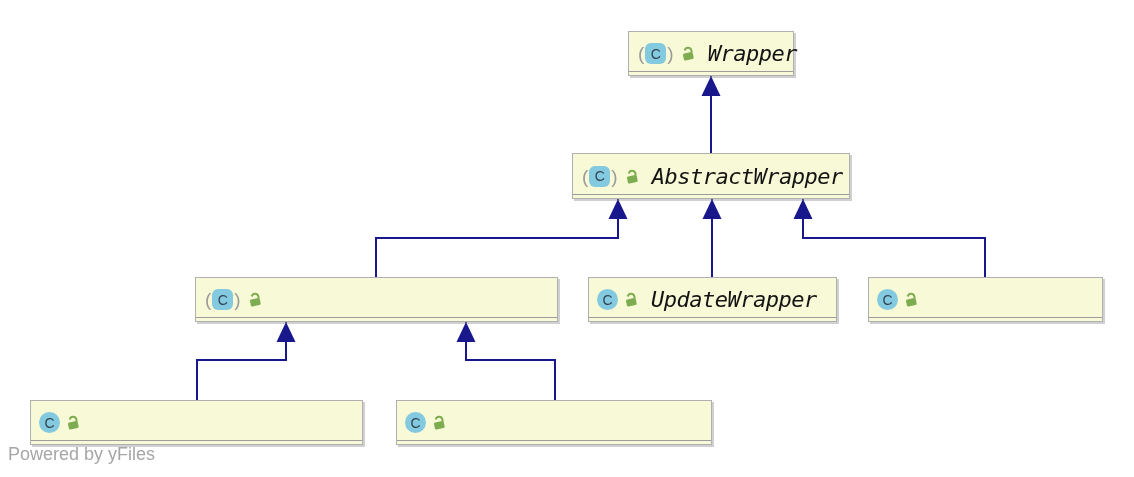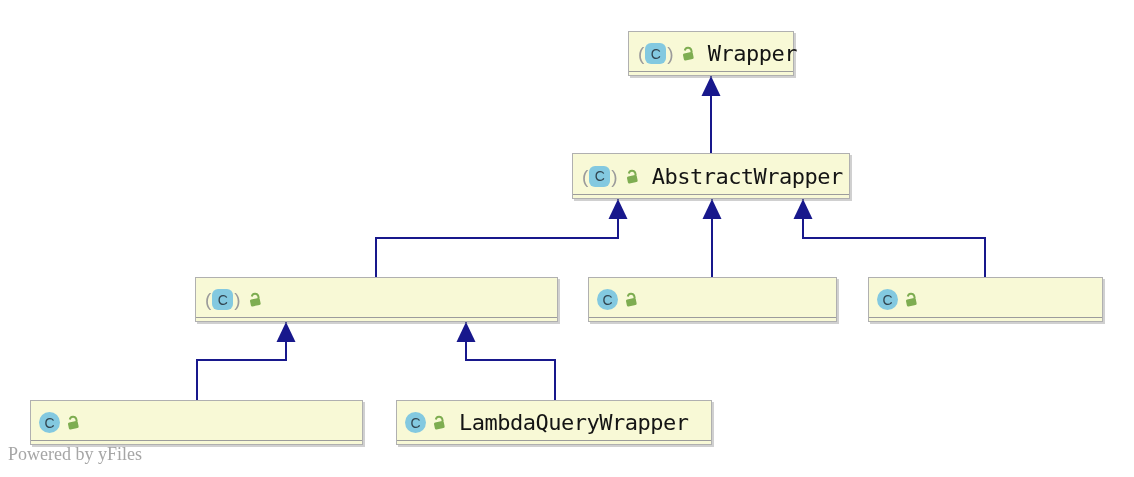--- a/index.html
+++ b/index.html
@@ -27,25 +27,25 @@
   }
   .bub{
     width:21px;height:21px;border-radius:50%;
     background:#83c9e0;color:#31444f;
     display:inline-flex;align-items:center;justify-content:center;
     font-family:"Liberation Sans",sans-serif;font-size:14px;font-weight:400;line-height:1;
   }
   .abs .bub{border-radius:6px}
   .lock{flex:none;width:17px;height:17px;margin:0 11px 0 2px;transform:rotate(-12deg)}
   .lbl{
-    font-size:22px;color:#141414;letter-spacing:-.5px;white-space:nowrap;
+    font-size:22px;color:#141414;letter-spacing:-.5px;white-space:nowrap;font-style:italic;
   }
   #footer{
     position:absolute;left:8px;top:444px;
-    font-family:Liberation Serif, serif;font-size:18px;color:#a6a6a6;
+    font-family:Liberation Sans, sans-serif;font-size:18px;color:#a6a6a6;
     z-index:0;
   }
   #nodes .node{z-index:2}
 </style>
 </head>
 <body>
 
 <div id="stage">
   <svg id="edges" width="1134" height="477">
       <g>
@@ -113,20 +113,21 @@
         <span class="sep"></span>
       </div>
       <div class="node" style="left: 588px; top: 277px; width: 249px; height: 45px;">
         <span class="cicon">
           <span class="bub">C</span>
         </span>
         <svg class="lock" viewBox="0 0 16 16">
           <path d="M11.2 7.6 V5.4 a3.1 3.1 0 0 0 -6 -0.9" fill="none" stroke="#7ead51" stroke-width="1.9"></path>
           <rect x="2.6" y="7.2" width="9.4" height="6.6" rx="1.4" fill="#7ead51"></rect>
         </svg>
+        <span class="lbl">UpdateWrapper</span>
         <span class="sep"></span>
       </div>
       <div class="node" style="left: 868px; top: 277px; width: 235px; height: 45px;">
         <span class="cicon">
           <span class="bub">C</span>
         </span>
         <svg class="lock" viewBox="0 0 16 16">
           <path d="M11.2 7.6 V5.4 a3.1 3.1 0 0 0 -6 -0.9" fill="none" stroke="#7ead51" stroke-width="1.9"></path>
           <rect x="2.6" y="7.2" width="9.4" height="6.6" rx="1.4" fill="#7ead51"></rect>
         </svg>
@@ -143,18 +144,17 @@
         <span class="sep"></span>
       </div>
       <div class="node" style="left: 396px; top: 400px; width: 316px; height: 45px;">
         <span class="cicon">
           <span class="bub">C</span>
         </span>
         <svg class="lock" viewBox="0 0 16 16">
           <path d="M11.2 7.6 V5.4 a3.1 3.1 0 0 0 -6 -0.9" fill="none" stroke="#7ead51" stroke-width="1.9"></path>
           <rect x="2.6" y="7.2" width="9.4" height="6.6" rx="1.4" fill="#7ead51"></rect>
         </svg>
-        <span class="lbl">LambdaQueryWrapper</span>
         <span class="sep"></span>
       </div>
     </div>
   <div id="footer">Powered by yFiles</div>
 </div>
 
 </body></html>

